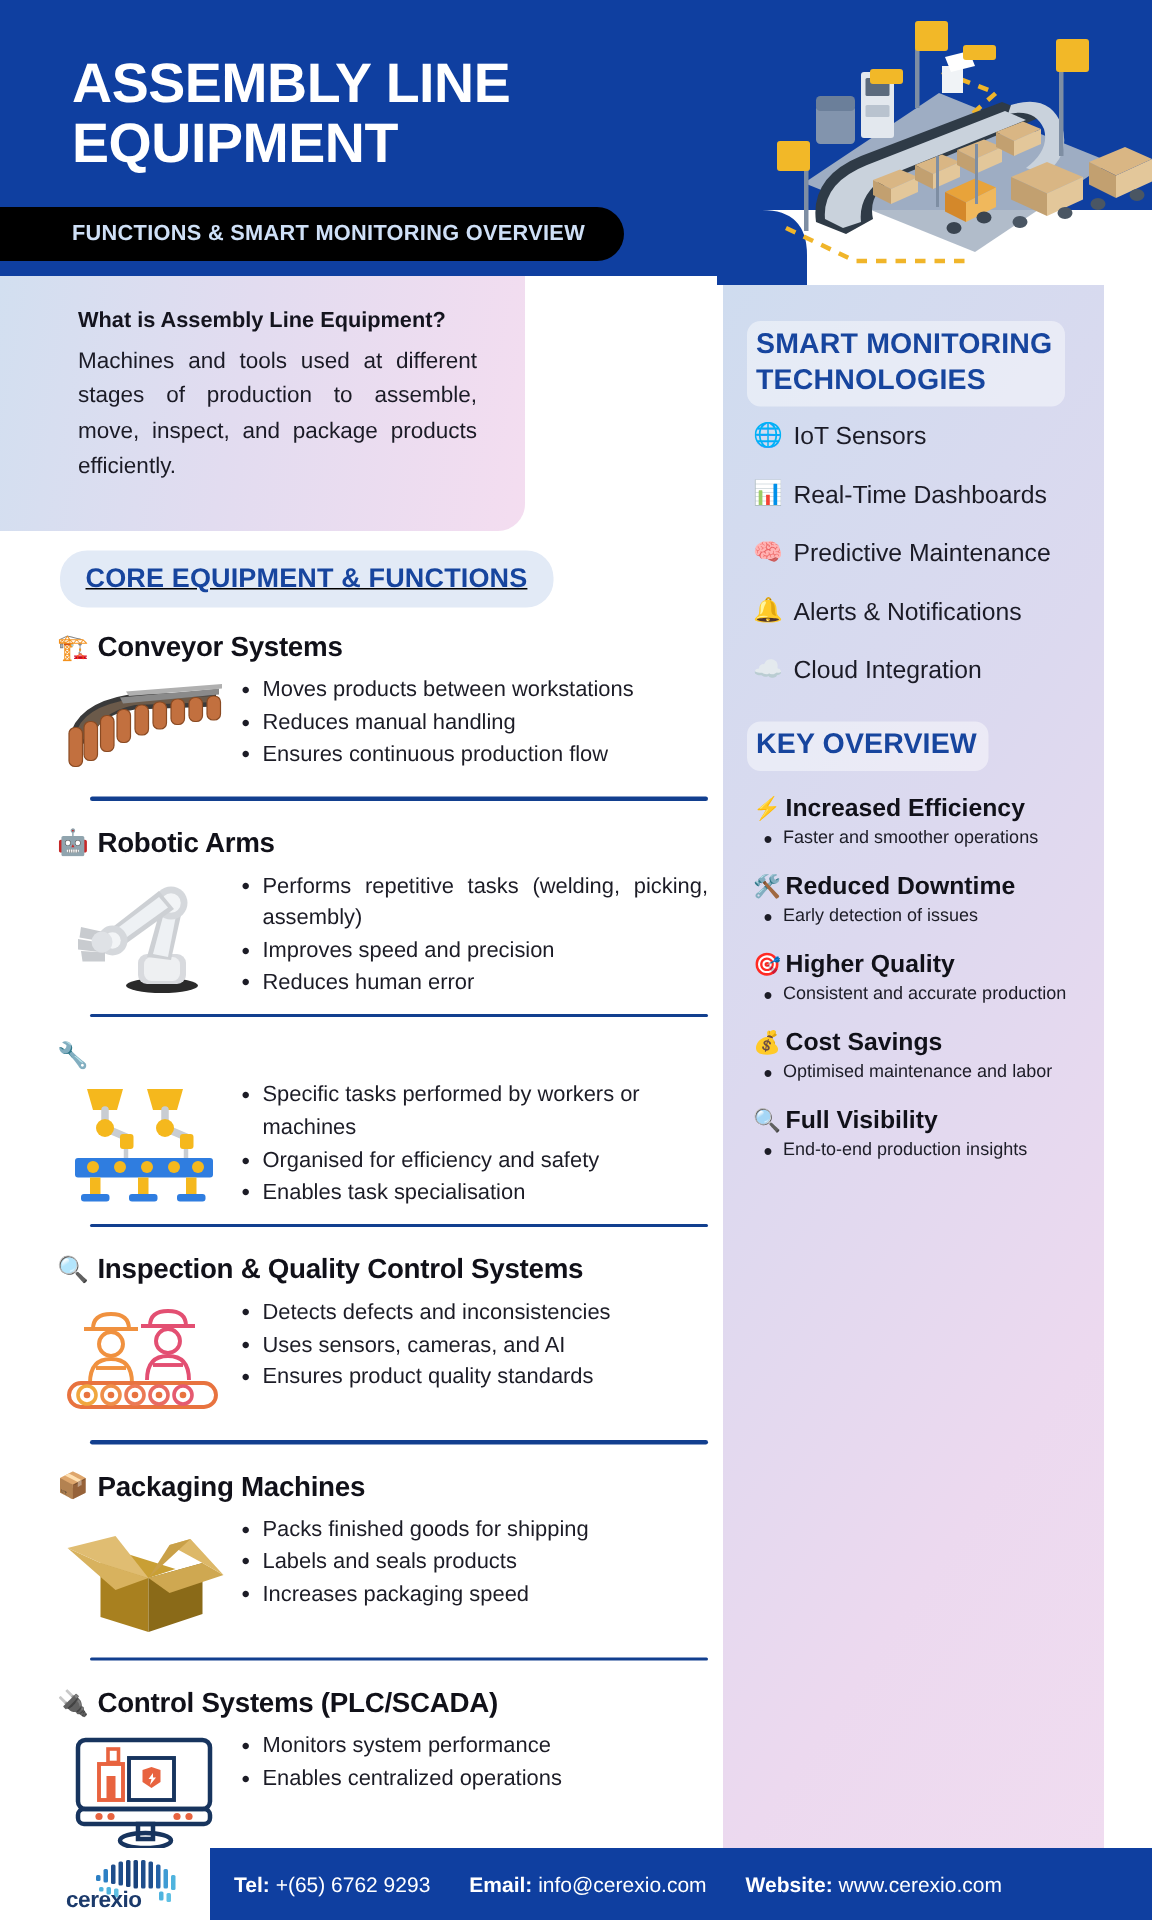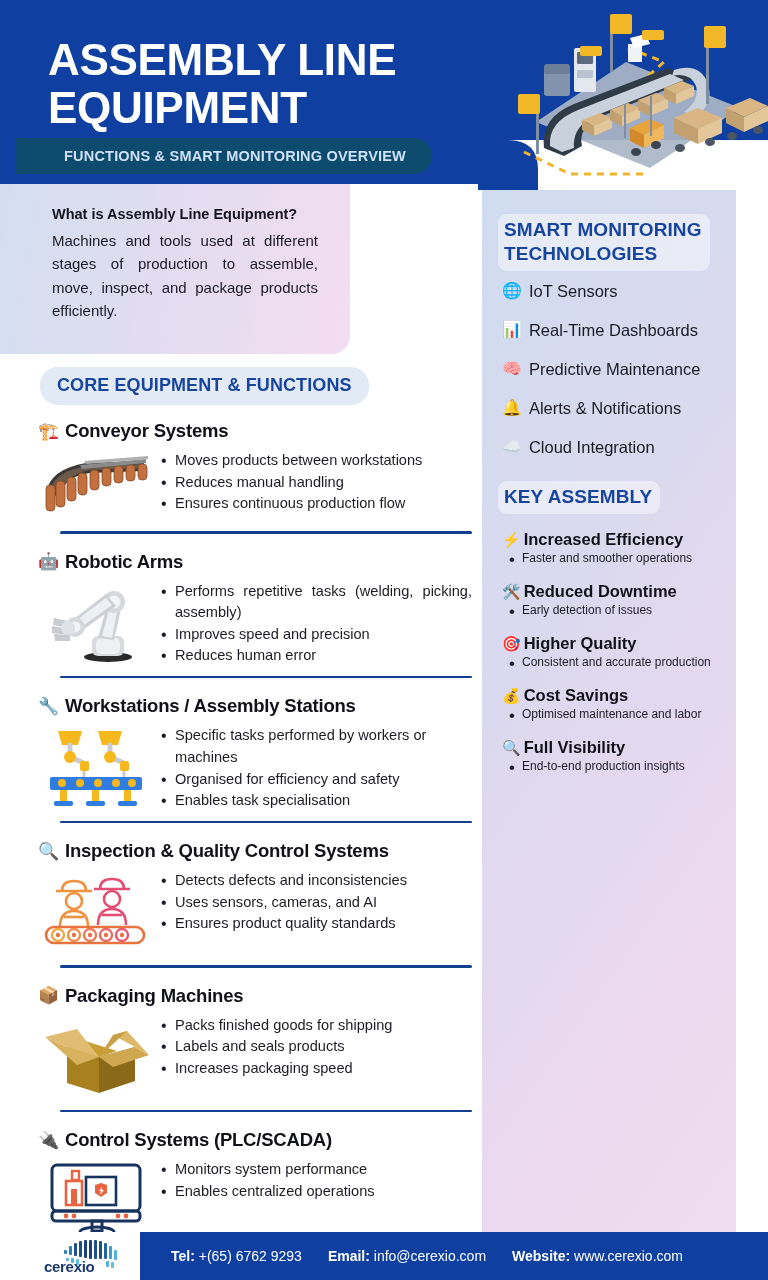--- a/index.html
+++ b/index.html
@@ -15,30 +15,30 @@
   .header {
     position:absolute; left:0; top:0; width:768px; height:184px;
     background:#0f3fa0;
     border-bottom-right-radius:62px;
     z-index:1;
   }
   .header-title {
     position:absolute; left:48px; top:36px;
     width:420px;
     color:#ffffff;
-    font-size:44px;
+    font-size:37px;
     font-weight:bold;
     line-height:1.08;
     letter-spacing:-0.3px;
     text-transform:uppercase;
   }
   .subtitle-pill {
-    position:absolute; left:16px; top:138px;
+    position:absolute; left:0; top:138px;
     height:36px;
-    background:#0c4a6e;
+    background:#000000;
     border-top-right-radius:18px;
     border-bottom-right-radius:18px;
     padding:0 26px 0 48px;
     display:flex; align-items:center;
     z-index:3;
   }
   .subtitle-pill span {
     color:#cfe0f7;
     font-size:14.5px;
     font-weight:bold;
@@ -69,20 +69,21 @@
     text-align:justify;
   }
 
   
   .core-badge {
     position:absolute; left:40px; top:367px;
     background:#e2eaf6;
     border-radius:18px;
     padding:8px 17px 9px 17px;
     z-index:3;
+    text-decoration:underline;
   }
   .core-badge span {
     color:#17459e; font-size:18px; font-weight:bold; letter-spacing:0.1px;
   }
 
   
   .left-col {
     position:absolute; left:0; top:420px; width:482px;
     padding:0 10px 0 38px;
     z-index:2;
@@ -161,21 +162,21 @@
 
   
   .footer {
     position:absolute; left:0; bottom:0; width:768px; height:48px;
     background:#ffffff; z-index:5;
   }
   .footer-bar {
     position:absolute; left:140px; top:0; width:628px; height:48px;
     background:#0f3fa0;
     display:flex; align-items:center; gap:26px;
-    padding-left:31px;
+    padding-left:16px;
   }
   .f-item { color:#ffffff; font-size:14px; white-space:nowrap; }
   .f-item b { font-weight:bold; }
   .logo {
     position:absolute; left:44px; top:4px; width:96px; height:42px;
   }
   .logo-text {
     position:absolute; left:44px; top:26px;
     font-size:15px; font-weight:bold; color:#1b3a6b; letter-spacing:-0.3px;
   }
@@ -349,21 +350,20 @@
         <li>Improves speed and precision</li>
         <li>Reduces human error</li>
       </ul>
     </div>
     <div class="divider"></div>
   </div>
 
   <div class="eq-section">
     <div class="eq-head">
       <span class="eq-emoji">🔧</span>
-      <span>Workstations / Assembly Stations</span>
     </div>
     <div class="eq-body">
       <div class="eq-art tall">
         <svg width="104" height="84" viewBox="0 0 104 84">
           <g fill="#f5b81d">
             <path d="M14 8 L38 8 L34 22 L18 22 Z"></path>
             <path d="M54 8 L78 8 L74 22 L58 22 Z"></path>
           </g>
           <g stroke="#c9cdd2" stroke-width="5" fill="none" stroke-linecap="round">
             <path d="M26 22 L26 34 L40 40"></path>
@@ -539,21 +539,21 @@
   <div class="tech-item">
     <span class="ic">🔔</span>
     <span>Alerts &amp; Notifications</span>
   </div>
   <div class="tech-item">
     <span class="ic">☁️</span>
     <span>Cloud Integration</span>
   </div>
 
   <div class="side-badge kb">
-    <span>KEY ASSEMBLY</span>
+    <span>KEY OVERVIEW</span>
   </div>
 
   <div class="benefit">
     <div class="benefit-head">
       <span class="ic">⚡</span>
       <span>Increased Efficiency</span>
     </div>
     <ul>
         <li>Faster and smoother operations</li>
       </ul>

